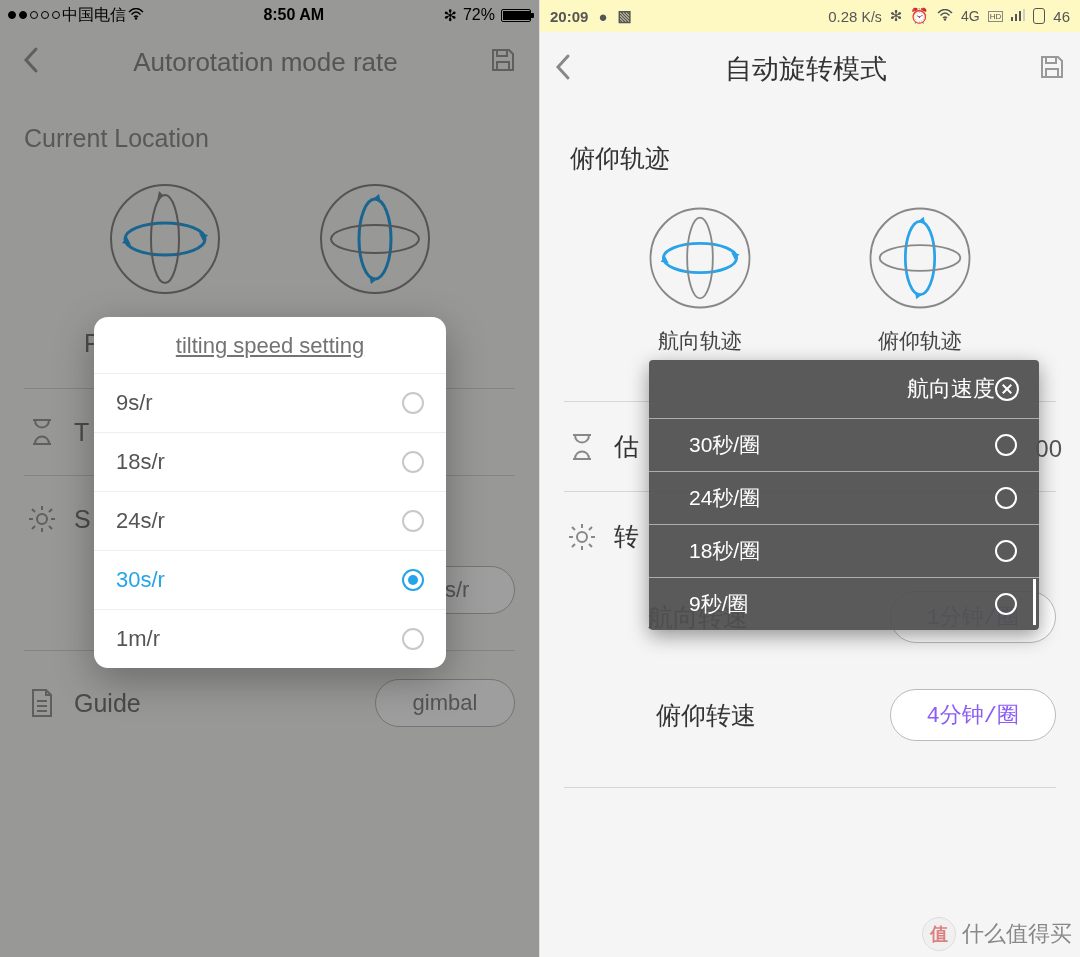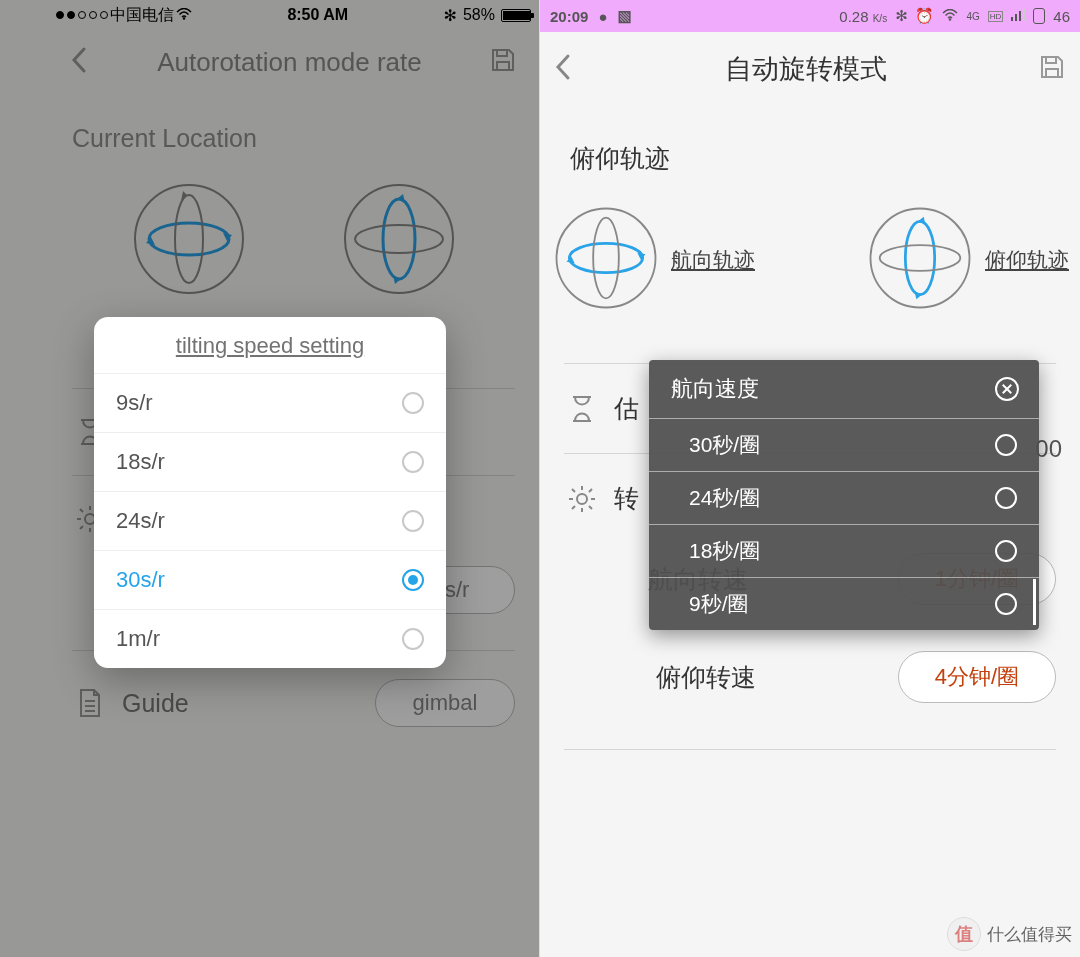--- a/index.html
+++ b/index.html
@@ -6,94 +6,94 @@
   body {
     width: 1080px; height: 957px;
     font-family: -apple-system, "Helvetica Neue", sans-serif;
     display: flex; background: #fff; color: #444;
   }
   .phone { position: relative; height: 957px; }
   .phone.left  { width: 540px; border-right: 1px solid #ddd; }
   .phone.right { width: 540px; }
 
   
-  .left .screen { position: relative; width: 100%; height: 100%; background: #f5f5f2; padding-left: 48px; }
+  .left .screen { position: relative; width: 100%; height: 100%; background: #f5f5f2; }
   .dim-overlay { position: absolute; inset: 0; background: rgba(0,0,0,0.38); z-index: 5; }
 
   .ios-status { position: relative; height: 30px; display: flex; align-items: center; justify-content: space-between; padding: 0 8px; font-size: 16px; color:#000; }
   .ios-status .sig { display:flex; align-items:center; gap:2px; }
   .ios-status .dots { display:flex; gap:3px; }
   .ios-status .dots span { width:8px; height:8px; border-radius:50%; border:1px solid #000; }
   .ios-status .dots span.f { background:#000; }
   .ios-status .right-side { display:flex; align-items:center; gap:6px; font-size:16px; font-weight:500; }
   .ios-status .batt { width:30px; height:13px; border:1.5px solid #000; border-radius:2px; position:relative; }
   .ios-status .batt::after { content:""; position:absolute; right:-4px; top:3px; width:3px; height:5px; background:#000; border-radius:0 1px 1px 0; }
   .ios-status .batt .fill { position:absolute; left:1px; top:1px; bottom:1px; width:96%; background:#000; }
 
   .navbar { height: 64px; display:flex; align-items:center; justify-content:space-between; padding: 0 22px; }
   .navbar .title { font-size: 26px; color:#8a8a88; font-weight:400;text-align:center; }
 
   .section-head { padding: 30px 24px 14px; font-size: 25px; color:#8f8f8d; }
 
   .orbits { display:flex; justify-content:center; gap:90px; padding: 12px 0 18px; }
-  .orbit-item { display:flex; align-items:center; gap:10px;text-decoration:underline; }
+  .orbit-item { display:flex; flex-direction:column; align-items:center; gap:10px; }
   .orbit-label { font-size:20px; color:#666; }
 
   .divider { height:1px; background:#d6d6d3; margin: 0 24px; }
 
   .row { display:flex; align-items:center; justify-content:space-between; padding: 28px 24px; }
   .row .icon { width:36px; display:flex; justify-content:center; }
   .row .label { flex:1; padding-left: 14px; font-size: 25px; color:#787878; }
   .pill { border:1px solid #bdbdbd; border-radius: 999px; padding: 10px 36px; font-size:22px; color:#888; min-width:140px; text-align:center; background:#fff; }
-  .right .pill { border-color:#bbb; color:#c2410c; }
+  .right .pill { border-color:#bbb; color:#8b5cf6;font-family:Liberation Mono, monospace; }
 
   
   .ios-popup { position:absolute; z-index:10; left:94px; top:317px; width:352px; background:#fff; border-radius:14px; box-shadow:0 12px 40px rgba(0,0,0,.3); overflow:hidden; }
   .ios-popup .pop-title { text-align:center; padding:16px 10px 14px; font-size:22px; color:#737373;text-decoration:underline; }
   .ios-popup .opt { display:flex; align-items:center; justify-content:space-between; padding:16px 22px 16px 22px; border-top:1px solid #eee; font-size:22px; color:#555; }
   .ios-popup .radio { width:22px; height:22px; border:2px solid #c8c8c8; border-radius:50%; position:relative; }
   .ios-popup .opt.selected { color:#25a4ea; }
   .ios-popup .opt.selected .radio { border-color:#25a4ea; }
   .ios-popup .opt.selected .radio::after { content:""; position:absolute; left:4px; top:4px; right:4px; bottom:4px; border-radius:50%; background:#25a4ea; }
 
   
   .right .screen { width:100%; height:100%; background:#f5f5f5; position:relative; }
-  .and-status { height:32px; background:#f0abfc; display:flex; align-items:center; justify-content:space-between; padding:0 10px; font-size:15px; color:#555; }
+  .and-status { height:32px; background:#fef9c3; display:flex; align-items:center; justify-content:space-between; padding:0 10px; font-size:15px; color:#555; }
   .and-status .l { display:flex; align-items:center; gap:10px; font-weight:600; }
   .and-status .r { display:flex; align-items:center; gap:8px; }
   .and-status .bbox { border:1.5px solid #555; border-radius:3px; padding:0 2px; font-size:13px; display:flex; align-items:center; height:16px; }
-  .and-status .sub { font-size:10px; }
+  .and-status .sub { font-size:14px; }
   .and-status .wifi-ic, .and-status .sig3 { font-size:14px; }
 
   .right .navbar { height:74px; padding:0 14px; background:#f5f5f5;font-family:Liberation Serif, serif; }
   .right .navbar .title { color:#333; font-size:27px; }
   .right .section-head { color:#333; font-size:25px; padding:36px 30px 10px; }
   .right .orbits { gap:110px; padding: 18px 0 10px; }
   .right .orbit-label { color:#444; font-size:21px; }
   .right .row .label { color:#333; font-size:25px; }
 
   
   .dark-panel { position:absolute; z-index:20; left:573px;  }
   .right .dark-panel { position:absolute; left:109px; top:360px; width:390px; background:rgba(80,80,80,0.94); border-radius:4px; box-shadow:0 6px 20px rgba(0,0,0,.4); overflow:hidden; }
-  .right .dark-panel .dp-head { display:flex; align-items:center; justify-content:space-between; padding:14px 20px 14px 22px; color:#fff; font-size:22px; }
+  .right .dark-panel .dp-head { display:flex; align-items:center; justify-content:flex-end; padding:14px 20px 14px 22px; color:#fff; font-size:22px; }
   .right .dark-panel .dp-close { width:24px; height:24px; border:2px solid #fff; border-radius:50%; position:relative; }
   .right .dark-panel .dp-close::before, .right .dark-panel .dp-close::after { content:""; position:absolute; left:4px; top:9px; width:12px; height:2px; background:#fff; }
   .right .dark-panel .dp-close::before { transform:rotate(45deg); }
   .right .dark-panel .dp-close::after  { transform:rotate(-45deg); }
   .right .dark-panel .dp-opt { display:flex; align-items:center; justify-content:space-between; padding:12px 22px 12px 40px; border-top:1px solid rgba(255,255,255,.5); color:#fff; font-size:21px; }
   .right .dark-panel .dp-radio { width:22px; height:22px; border:2px solid #fff; border-radius:50%; }
   .right .dark-panel .rtedge { position:absolute; right:3px; bottom:5px; width:3px; height:46px; background:#fff; }
 
   
   .hidden-00 { position:absolute; right:18px; top:435px; font-size:24px; color:#555; }
 
   
   .watermark { position:absolute; right:8px; bottom:6px; display:flex; align-items:center; gap:6px; opacity:.6; }
   .watermark .circ { width:34px; height:34px; border-radius:50%; background:#eee; border:1px solid #ccc; display:flex; align-items:center; justify-content:center; font-size:18px; color:#c33; font-weight:700; }
-  .watermark .txt { font-size:17px; color:#000000; }
+  .watermark .txt { font-size:22px; color:#404040; }
 
   
   .chev svg path { stroke:#999; stroke-width:3; fill:none; stroke-linecap:round; }
   .right .chev svg path { stroke:#888; }
   .save-icon svg { stroke:#999; fill:none; stroke-width:2; }
 </style>
 </head>
 <body>
 
 <div class="phone left">
@@ -112,21 +112,21 @@
         <span>
           <svg width="16" height="12" viewBox="0 0 16 12">
               <path d="M1 4 Q8 -3 15 4 M3.5 6.5 Q8 1.5 12.5 6.5 M6 9 Q8 7 10 9" stroke="#000" stroke-width="1.5" fill="none"></path>
               <circle cx="8" cy="10.5" r="1.2" fill="#000"></circle>
             </svg>
         </span>
       </div>
       <span style="font-weight:600;">8:50 AM</span>
       <div class="right-side">
         <span>✻</span>
-        <span>58%</span>
+        <span>72%</span>
         <span class="batt">
             <span class="fill"></span>
           </span>
       </div>
     </div>
 
     <div class="navbar">
       <span class="chev"><svg width="20" height="30" viewBox="0 0 20 30">
             <path d="M14 4 L4 15 L14 26"></path>
           </svg></span>

